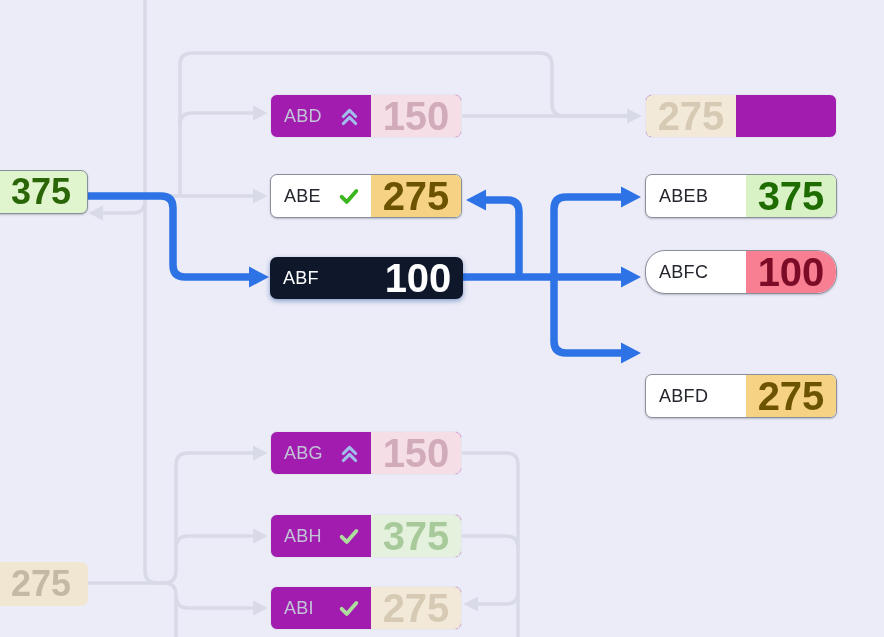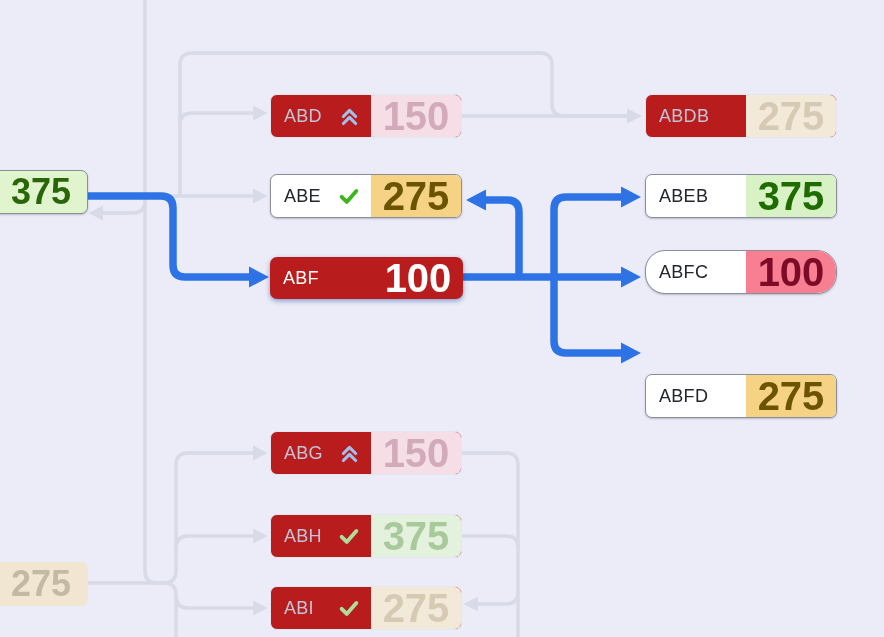--- a/index.html
+++ b/index.html
@@ -33,25 +33,25 @@
   .node .val{
     width:90px;flex:0 0 90px;display:flex;align-items:center;justify-content:center;
     font-size:40px;font-weight:bold;
   }
   .node.active{
     background:#ffffff;border:1.5px solid #8a8f9c;
     box-shadow:0 1px 2px rgba(50,55,80,.28);
   }
   .node.active .lbl{color:#24262e;}
   .node.faded{
-    background:#b91c1c;border:1.5px solid #e3e5f1;
+    background:#a21caf;border:1.5px solid #e3e5f1;
   }
   .node.faded .lbl{color:#c1c4d6;}
   .node.selected{
-    background:#b91c1c;border:none;
+    background:#0f172a;border:none;
     box-shadow:0 2px 5px rgba(13,60,150,.45);
     height:42px;width:193px;
   }
   .node.selected .lbl{color:#ffffff;}
   .node.selected .val{color:#ffffff;background:transparent;}
   .rightcol{left:645px;}
 
   
   .v-orange{background:#f6d285;color:#6b5300;}
   .v-green {background:#d8f2c5;color:#1e6c00;}
@@ -207,23 +207,20 @@
       <span class="icon">
         <svg width="22" height="22" viewBox="0 0 24 24">
             <path d="M4 13 L9.5 18.5 L20 6.5" stroke="#aede9d" stroke-width="4.2" fill="none" stroke-linecap="round" stroke-linejoin="round"></path>
           </svg>
       </span>
       </div>
     <div class="val v-ftan">275</div>
   </div>
 
   <div class="node faded rightcol" id="node-ABDB">
-    <div class="lbl">
-        <span>ABDB</span>
-      </div>
     <div class="val v-ftan">275</div>
   </div>
 
   <div class="node active rightcol" id="node-ABEB">
     <div class="lbl">
         <span>ABEB</span>
       </div>
     <div class="val v-green">375</div>
   </div>
 

